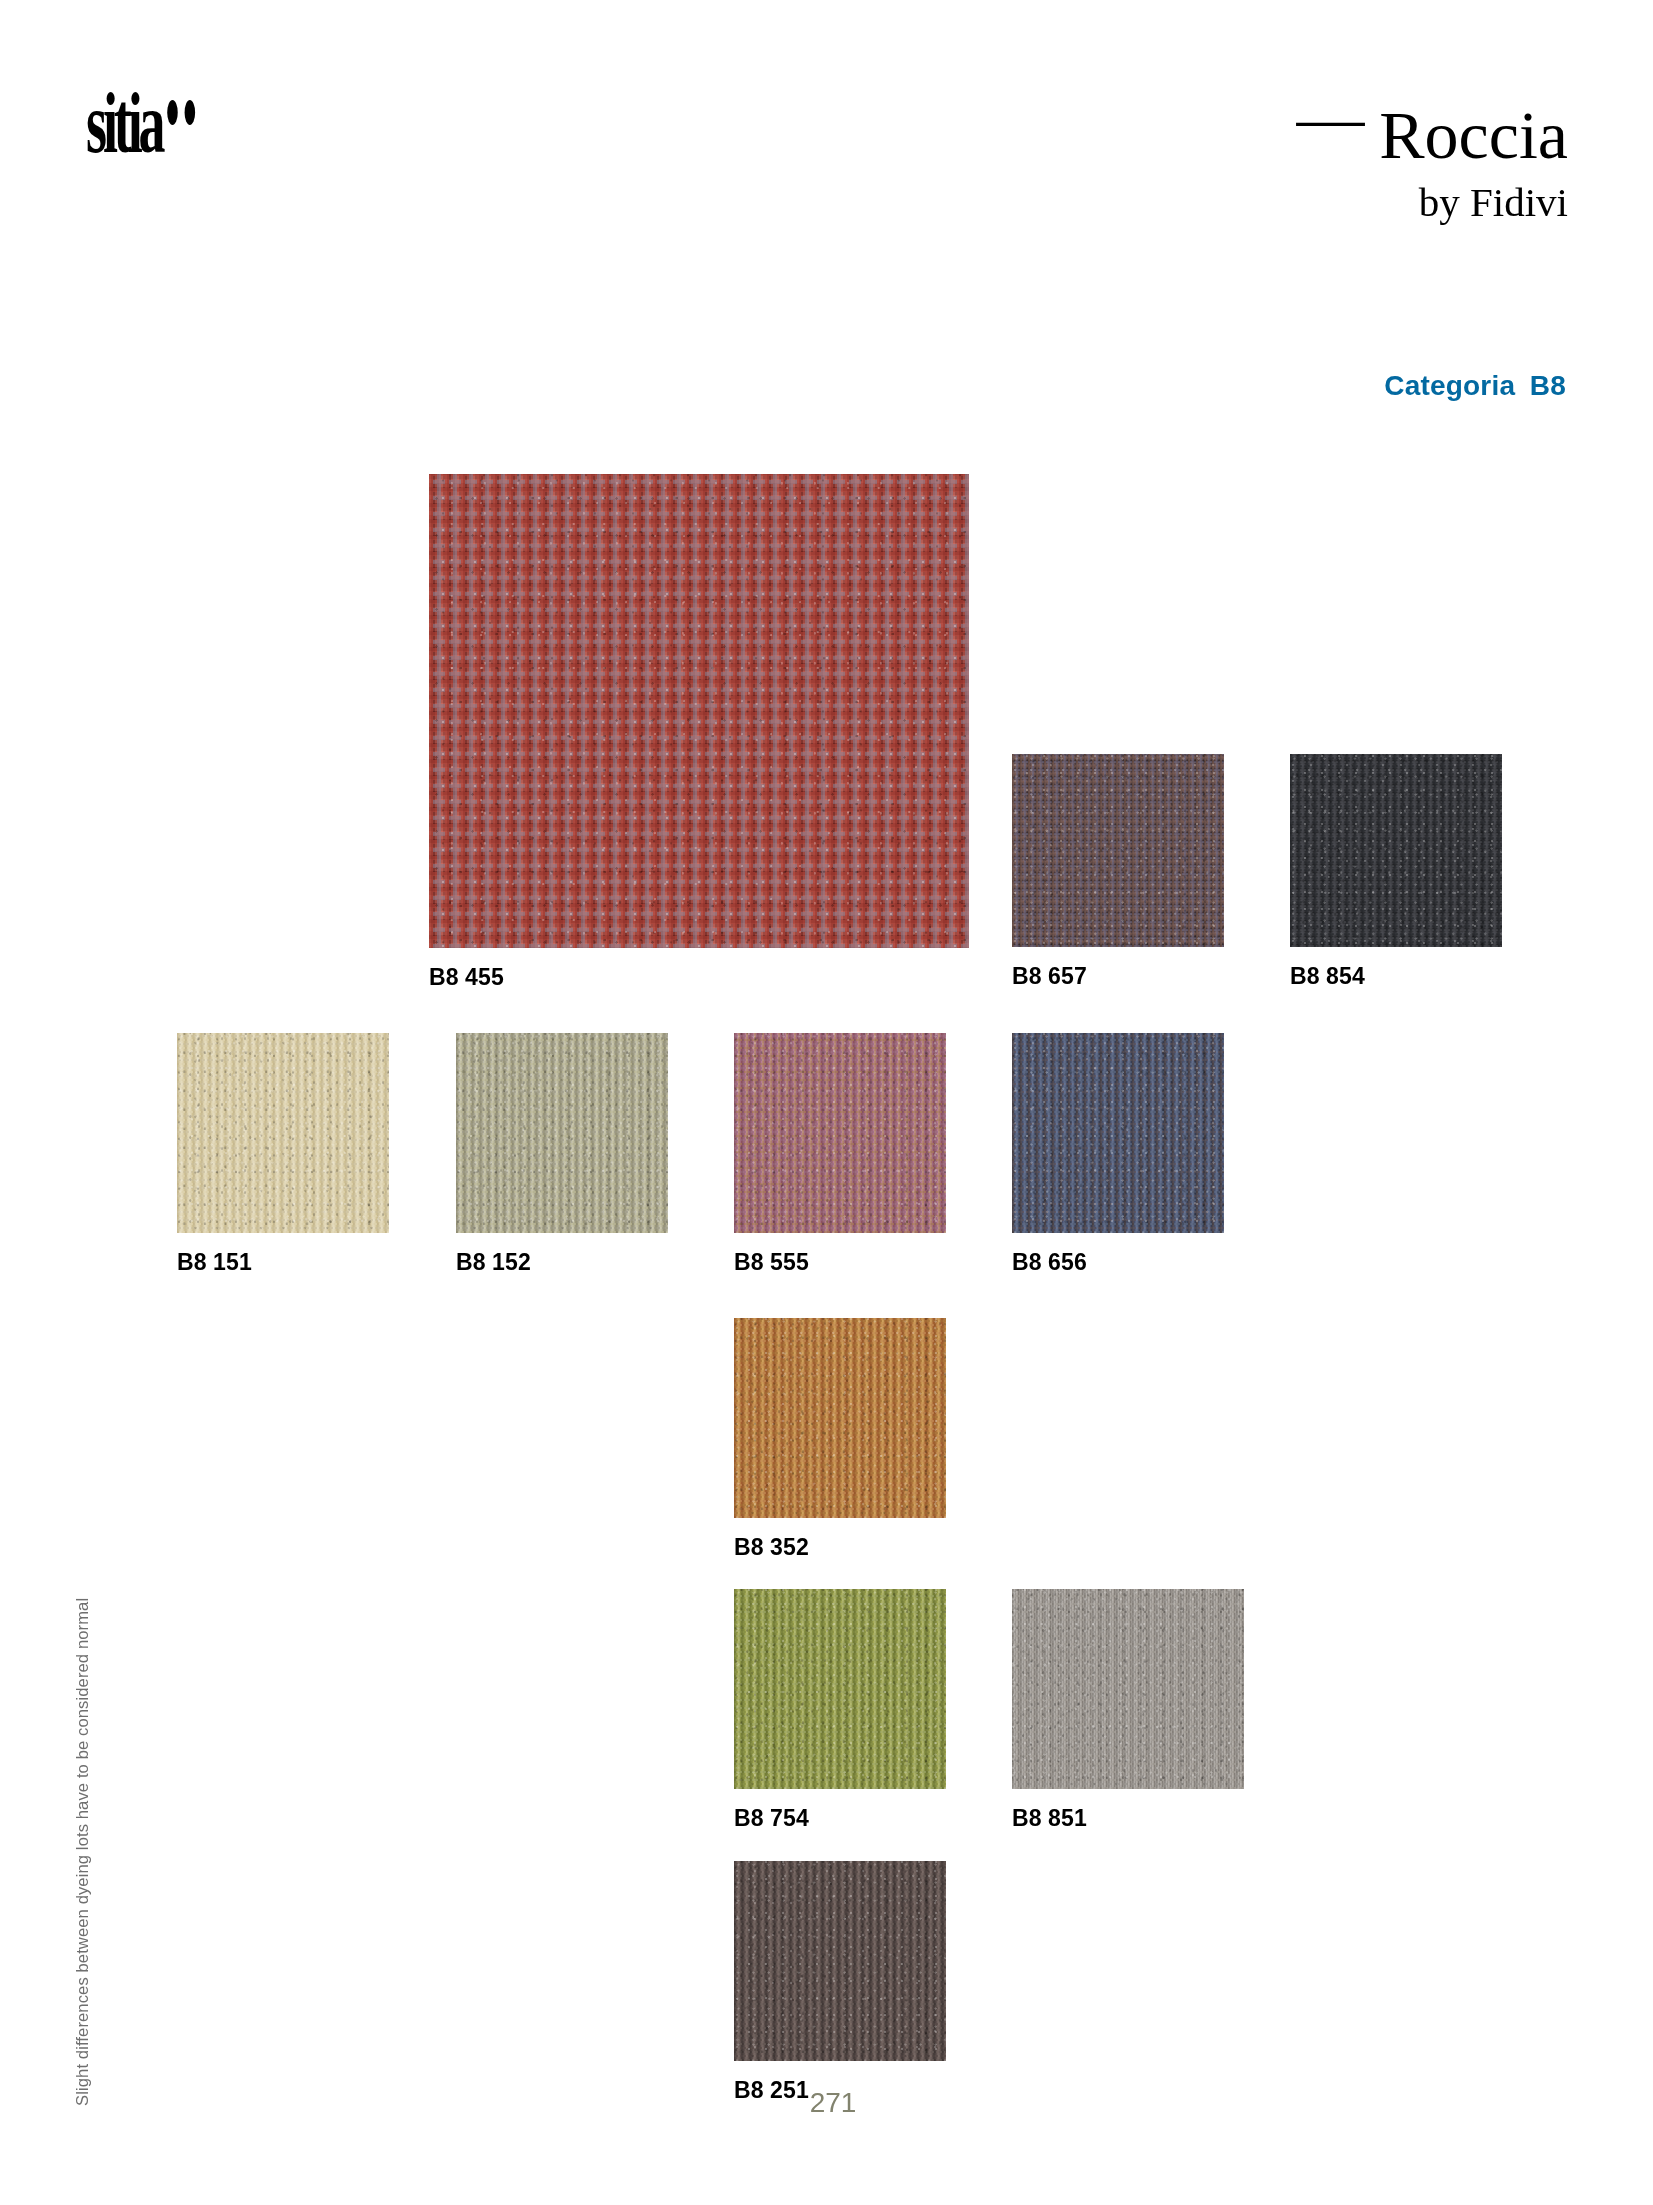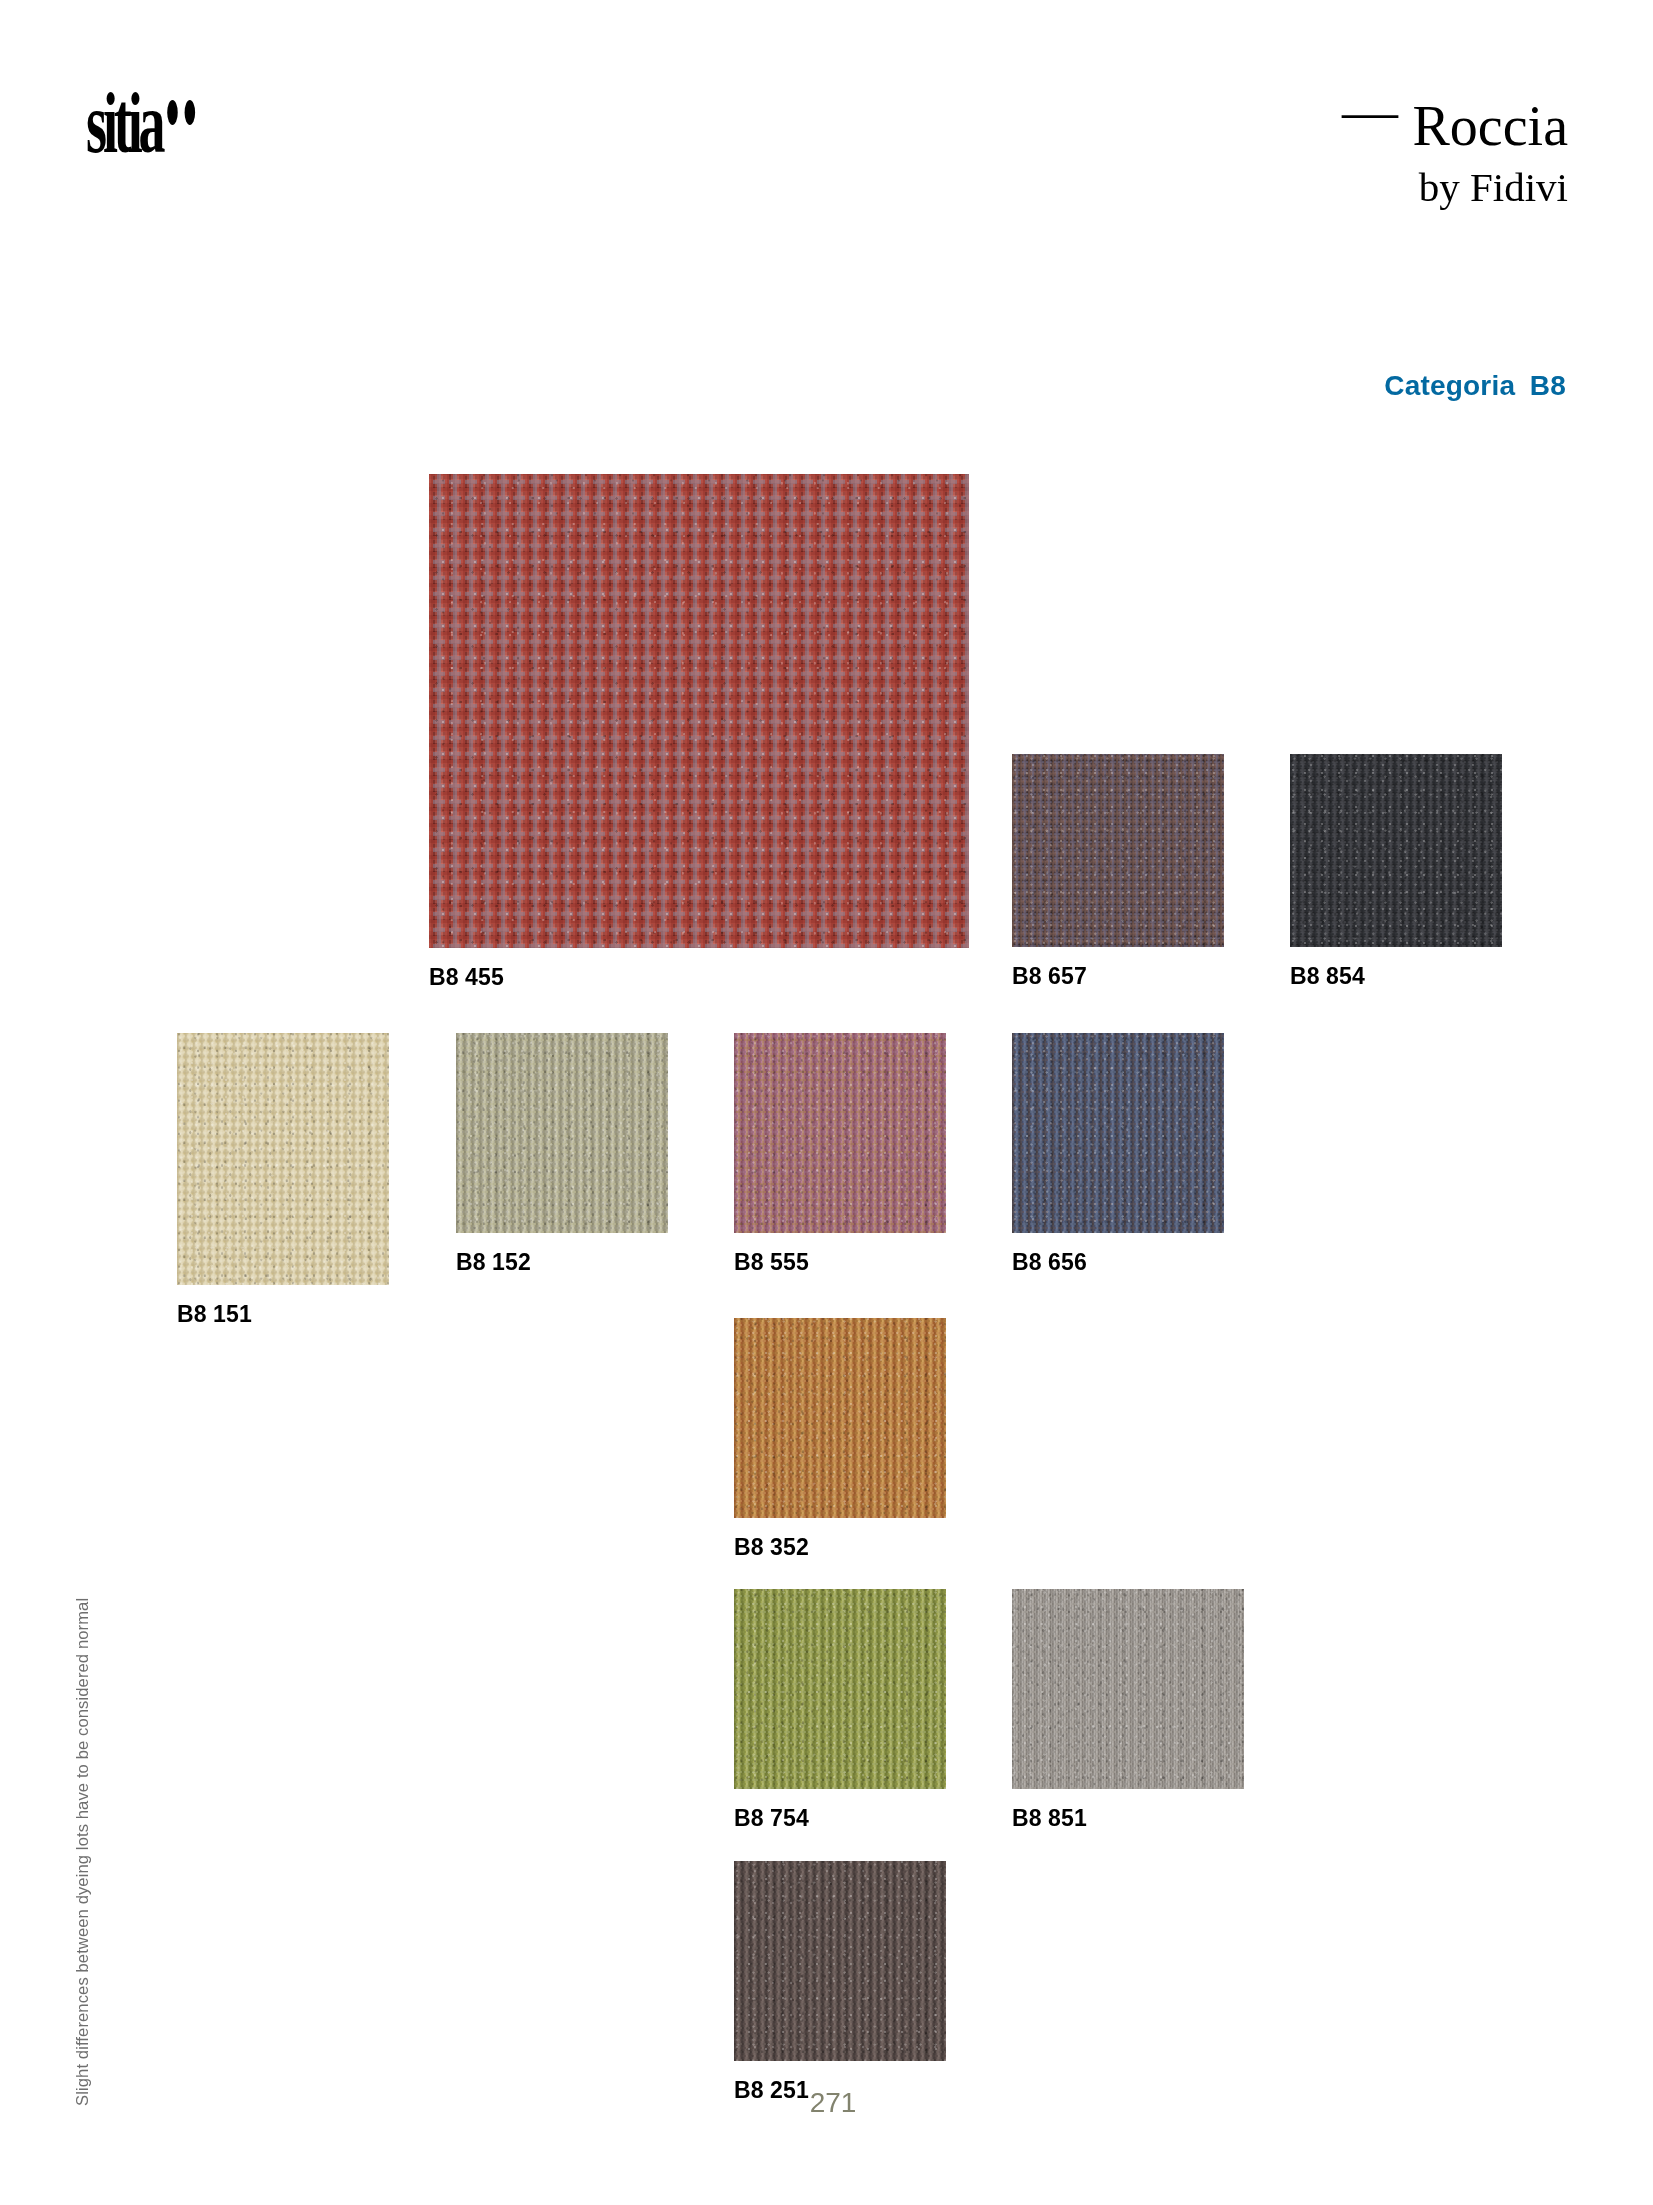--- a/index.html
+++ b/index.html
@@ -51,21 +51,21 @@
 
   .collection-block {
     position: absolute;
     right: 86px;
     top: 83px;
     text-align: right;
     font-family: "Liberation Serif", serif;
     color: #000;
   }
   .collection-title {
-    font-size: 56px;
+    font-size: 68px;
     line-height: 1.0;
     white-space: nowrap;
   }
   .collection-title .dash {
     display: inline-block;
     margin-right: 14.6px;
     vertical-align: 0.26em;
   }
   .collection-sub {
     font-size: 41px;
@@ -224,21 +224,21 @@
         <div class="flecks" style="background-image: repeating-linear-gradient(90deg, rgb(122, 90, 78) 0px, rgb(122, 90, 78) 2px, rgba(0, 0, 0, 0) 2px, rgba(0, 0, 0, 0) 4px, rgb(110, 106, 132) 4px, rgb(110, 106, 132) 6px, rgba(0, 0, 0, 0) 6px, rgba(0, 0, 0, 0) 8px), repeating-linear-gradient(0deg, rgb(110, 106, 132) 0px, rgb(110, 106, 132) 2px, rgba(0, 0, 0, 0) 2px, rgba(0, 0, 0, 0) 4px, rgb(122, 90, 78) 4px, rgb(122, 90, 78) 6px, rgba(0, 0, 0, 0) 6px, rgba(0, 0, 0, 0) 8px);"></div>
       </div>
       <div class="swatch-label">B8 657</div>
     </div>
     <div class="swatch" style="left: 1290px; top: 754px; width: 212px; height: 193px;">
       <div class="chip" style="background-color: rgb(53, 54, 58);">
         <div class="flecks" style="background-image: repeating-linear-gradient(90deg, rgb(40, 42, 46) 0px, rgb(40, 42, 46) 2px, rgba(0, 0, 0, 0) 2px, rgba(0, 0, 0, 0) 4px, rgb(74, 75, 80) 4px, rgb(74, 75, 80) 6px, rgba(0, 0, 0, 0) 6px, rgba(0, 0, 0, 0) 8px), repeating-linear-gradient(0deg, rgb(74, 75, 80) 0px, rgb(74, 75, 80) 2px, rgba(0, 0, 0, 0) 2px, rgba(0, 0, 0, 0) 4px, rgb(40, 42, 46) 4px, rgb(40, 42, 46) 6px, rgba(0, 0, 0, 0) 6px, rgba(0, 0, 0, 0) 8px);"></div>
       </div>
       <div class="swatch-label">B8 854</div>
     </div>
-    <div class="swatch" style="left: 177px; top: 1033px; width: 212px; height: 252px;">
+    <div class="swatch" style="left: 177px; top: 1033px; width: 212px; height: 200px;">
       <div class="chip" style="background-color: rgb(217, 205, 168);">
         <div class="flecks" style="background-image: repeating-linear-gradient(90deg, rgb(197, 184, 148) 0px, rgb(197, 184, 148) 2px, rgba(0, 0, 0, 0) 2px, rgba(0, 0, 0, 0) 4px, rgb(232, 223, 194) 4px, rgb(232, 223, 194) 6px, rgba(0, 0, 0, 0) 6px, rgba(0, 0, 0, 0) 8px), repeating-linear-gradient(0deg, rgb(232, 223, 194) 0px, rgb(232, 223, 194) 2px, rgba(0, 0, 0, 0) 2px, rgba(0, 0, 0, 0) 4px, rgb(197, 184, 148) 4px, rgb(197, 184, 148) 6px, rgba(0, 0, 0, 0) 6px, rgba(0, 0, 0, 0) 8px);"></div>
       </div>
       <div class="swatch-label">B8 151</div>
     </div>
     <div class="swatch" style="left: 456px; top: 1033px; width: 212px; height: 200px;">
       <div class="chip" style="background-color: rgb(173, 170, 146);">
         <div class="flecks" style="background-image: repeating-linear-gradient(90deg, rgb(147, 144, 124) 0px, rgb(147, 144, 124) 2px, rgba(0, 0, 0, 0) 2px, rgba(0, 0, 0, 0) 4px, rgb(205, 201, 168) 4px, rgb(205, 201, 168) 6px, rgba(0, 0, 0, 0) 6px, rgba(0, 0, 0, 0) 8px), repeating-linear-gradient(0deg, rgb(205, 201, 168) 0px, rgb(205, 201, 168) 2px, rgba(0, 0, 0, 0) 2px, rgba(0, 0, 0, 0) 4px, rgb(147, 144, 124) 4px, rgb(147, 144, 124) 6px, rgba(0, 0, 0, 0) 6px, rgba(0, 0, 0, 0) 8px);"></div>
       </div>
       <div class="swatch-label">B8 152</div>

